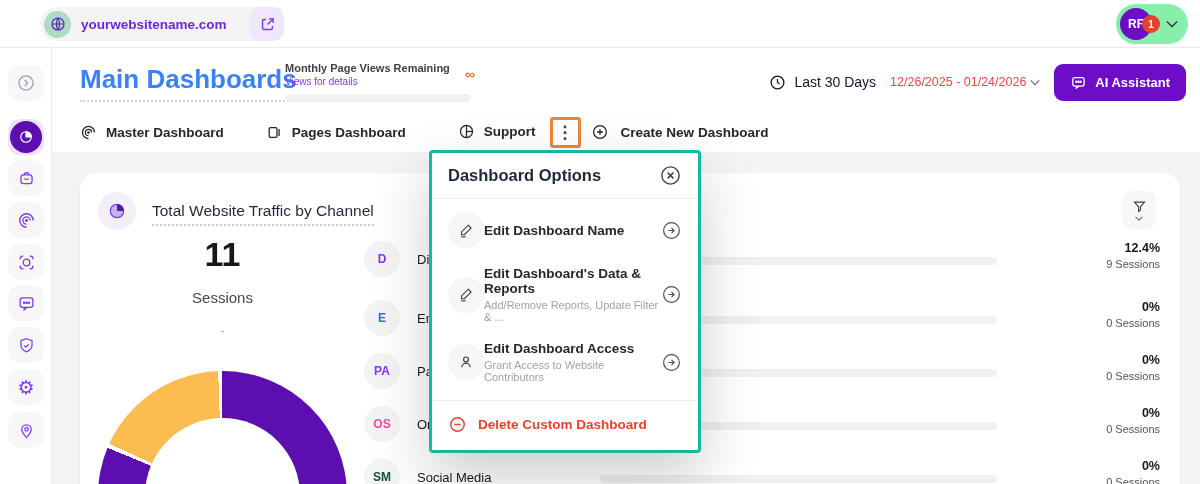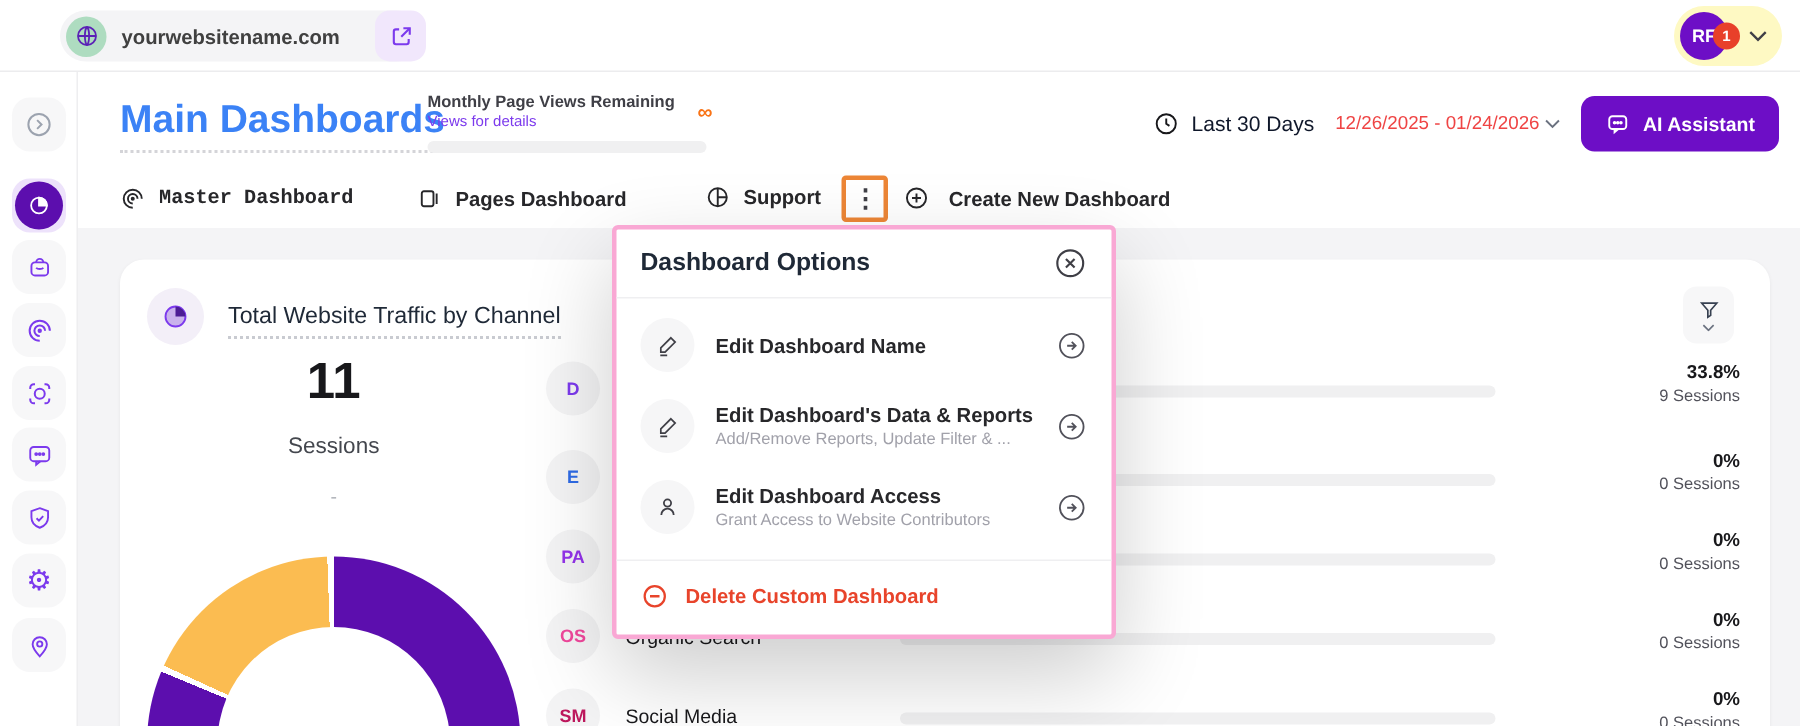--- a/index.html
+++ b/index.html
@@ -3,24 +3,24 @@
 <meta charset="utf-8">
 <style>
   * { margin:0; padding:0; box-sizing:border-box; }
   body { font-family:"Liberation Sans", sans-serif; }
   .stage { position:relative; width:1200px; height:484px; overflow:hidden; background:#fff; }
 
   
   .topbar { position:absolute; left:0; top:0; width:1200px; height:48px; background:#fff; border-bottom:1px solid #ECECEE; z-index:20; }
   .site-pill { position:absolute; left:40px; top:7px; height:34px; display:flex; align-items:center; background:#F4F4F6; border-radius:17px; padding:0 16px 0 4px; cursor:pointer; }
   .globe-wrap { width:27px; height:27px; border-radius:50%; background:#AEDCC0; display:flex; align-items:center; justify-content:center; margin-right:10px; }
-  .site-pill .site-name { font-size:13.5px; font-weight:bold; color:#404040; }
+  .site-pill .site-name { font-size:13.5px; font-weight:bold; color:#6d28d9; }
   .site-pill .chev { margin-left:26px; }
   .ext-btn { position:absolute; left:250px; top:7px; width:34px; height:34px; border-radius:10px; background:#F1E7FC; display:flex; align-items:center; justify-content:center; cursor:pointer; }
-  .avatar-pill { position:absolute; right:12px; top:4px; height:40px; display:flex; align-items:center; background:#fef9c3; border-radius:20px; padding:0 10px 0 4px; cursor:pointer; }
+  .avatar-pill { position:absolute; right:12px; top:4px; height:40px; display:flex; align-items:center; background:#86efac; border-radius:20px; padding:0 10px 0 4px; cursor:pointer; }
   .avatar-circle { position:relative; width:32px; height:32px; border-radius:50%; background:#6D0EC6; color:#fff; font-size:12px; font-weight:bold; display:flex; align-items:center; justify-content:center; }
   .notif-badge { position:absolute; right:-8px; top:7px; width:18px; height:18px; border-radius:50%; background:#E8402A; color:#fff; font-size:10px; font-weight:bold; display:flex; align-items:center; justify-content:center; }
   .avatar-pill .chev { margin-left:14px; }
 
   
   .sidebar { position:absolute; left:0; top:48px; width:52px; height:436px; background:#fff; border-right:1px solid #EEEEF0; z-index:15; }
   .sb-item { position:absolute; left:8px; width:36px; height:36px; border-radius:12px; background:#F7F7F8; display:flex; align-items:center; justify-content:center; cursor:pointer; }
   .sb-item.active { background:#EDE2FB; }
   .sb-item.active .inner-circle { width:32px; height:32px; border-radius:50%; background:#5C0EAE; display:flex; align-items:center; justify-content:center; }
   .gear-glyph { font-size:19px; color:#7C3AED; line-height:1; }
@@ -33,21 +33,21 @@
   .quota-bar { margin-top:7px; width:186px; height:8px; border-radius:4px; background:#F0F0F1; }
   .quota-inf { position:absolute; left:465px; top:66px; color:#F97316; font-weight:bold; font-size:14px; z-index:5; }
   .range-cluster { position:absolute; right:14px; top:62px; height:40px; display:flex; align-items:center; z-index:5; }
   .range-label { font-size:14px; font-weight:normal; color:#0f172a; margin:0 14px 0 8px; }
   .range-dates { font-size:12.5px; color:#ef4444; margin-right:4px; cursor:pointer; }
   .ai-btn { margin-left:14px; height:37px; background:#6D0EC6; border:none; border-radius:9px; color:#fff; font-size:13px; font-weight:bold; font-family:inherit; display:flex; align-items:center; gap:8px; padding:0 16px; cursor:pointer; }
 
   
   .tabs { position:absolute; left:80px; top:112px; height:40px; display:flex; align-items:center; z-index:5; }
   .tab { display:flex; align-items:center; gap:9px; font-size:13.5px; font-weight:bold; color:#27272A; cursor:pointer; height:40px; }
-  .tab-master { margin-right:42px;font-family:Liberation Mono, monospace; }
+  .tab-master { margin-right:42px; }
   .tab-pages  { margin-right:44px; }
   .tab-support{ padding:0 12px 0 8px; border-bottom:2px solid #9CA3AF; margin-right:2px; }
   .dots-box { width:31px; height:31px; border:3px solid #ED8636; border-radius:3px; display:flex; align-items:center; justify-content:center; cursor:pointer; margin-right:10px; }
   .dots-glyph { font-size:17px; font-weight:bold; color:#3F3F46; line-height:1; }
   .tab-create { gap:12px; }
 
   
   .main-bg { position:absolute; left:52px; top:152px; width:1148px; height:332px; background:#F4F4F6; }
   .card { position:absolute; left:80px; top:173px; width:1100px; height:400px; background:#fff; border-radius:16px; box-shadow:0 1px 3px rgba(16,24,40,.06); }
   .card-head-icon { position:absolute; left:18px; top:19px; width:38px; height:38px; border-radius:50%; background:#F3EFF8; display:flex; align-items:center; justify-content:center; }
@@ -65,26 +65,26 @@
   .channel-row { position:absolute; left:284px; width:796px; height:36px; }
   .ch-avatar { position:absolute; left:0; top:0; width:36px; height:36px; border-radius:50%; background:#F4F4F5; display:flex; align-items:center; justify-content:center; font-size:12px; font-weight:bold; }
   .ch-label { position:absolute; left:53px; top:11px; font-size:13px; color:#18181B; }
   .ch-track { position:absolute; left:236px; top:16px; width:397px; height:8px; border-radius:4px; background:#F0F0F1; }
   .ch-fill { height:8px; border-radius:4px; background:#5C0EAE; }
   .ch-stats { position:absolute; right:0; top:0; width:110px; text-align:right; }
   .ch-pct { font-size:12.5px; font-weight:bold; color:#18181B; }
   .ch-sess { font-size:11px; color:#52525B; margin-top:3px; }
 
   
-  .popup { position:absolute; left:408px; top:150px; width:336px; background:#fff; border:3px solid #f9a8d4; border-radius:4px; box-shadow:0 24px 60px rgba(0,0,0,.20); z-index:50; }
+  .popup { position:absolute; left:429px; top:150px; width:272px; background:#fff; border:3px solid #14b8a6; border-radius:4px; box-shadow:0 24px 60px rgba(0,0,0,.20); z-index:50; }
   .popup-head { height:46px; display:flex; align-items:center; justify-content:space-between; padding:0 16px; border-bottom:1px solid #EFEFF1; }
   .popup-title { font-size:16.5px; font-weight:bold; color:#1F2937; }
   .popup-close { width:24px; height:24px; cursor:pointer; display:flex; align-items:center; justify-content:center; }
   .popup-items { padding:4px 16px; }
-  .p-item { display:flex; align-items:center; gap:14px; padding:9px 0; cursor:pointer; }
+  .p-item { display:flex; align-items:center; padding:9px 0; cursor:pointer; }
   .pi-icon { flex:0 0 36px; width:36px; height:36px; border-radius:50%; background:#F6F6F7; display:flex; align-items:center; justify-content:center; }
   .pi-title { font-size:13.5px; font-weight:bold; color:#27272A; }
   .pi-sub { font-size:11px; color:#A1A1AA; margin-top:3px; }
   .pi-sub:empty { display:none; }
   .pi-arrow { margin-left:auto; }
   .popup-div { height:1px; background:#EFEFF1; margin:4px 0 0; }
   .delete-row { display:flex; align-items:center; gap:11px; padding:14px 16px 16px; cursor:pointer; }
   .delete-label { font-size:13.5px; font-weight:bold; color:#E8442B; }
 
   svg { display:block; }
@@ -322,21 +322,21 @@
     <div class="donut" style="background: conic-gradient(rgb(92, 14, 174) 0deg, rgb(92, 14, 174) 292.545deg, rgb(255, 255, 255) 292.545deg, rgb(255, 255, 255) 294.545deg, rgb(251, 188, 81) 294.545deg, rgb(251, 188, 81) 358deg, rgb(255, 255, 255) 358deg, rgb(255, 255, 255) 360deg);"></div>
     <div class="donut-hole"></div>
 
     <div class="channel-row" style="top:68px">
       <span class="ch-avatar">
           <span style="color: rgb(124, 58, 237);">D</span>
         </span>
       <span class="ch-label">Direct</span>
       <span class="ch-track"><span class="ch-fill" style="width: 82%; background: rgb(92, 14, 174);"></span></span>
       <span class="ch-stats">
-        <div class="ch-pct">33.8%</div>
+        <div class="ch-pct">12.4%</div>
         <div class="ch-sess">9 Sessions</div>
       </span>
     </div>
     <div class="channel-row" style="top:127px">
       <span class="ch-avatar">
           <span style="color: rgb(46, 107, 230);">E</span>
         </span>
       <span class="ch-label">Email</span>
       <span class="ch-track"></span>
       <span class="ch-stats">
@@ -361,21 +361,21 @@
         </span>
       <span class="ch-label">Organic Search</span>
       <span class="ch-track"></span>
       <span class="ch-stats">
         <div class="ch-pct">0%</div>
         <div class="ch-sess">0 Sessions</div>
       </span>
     </div>
     <div class="channel-row" style="top:286px">
       <span class="ch-avatar">
-          <span style="color: #be185d;">SM</span>
+          <span style="color: #14532d;">SM</span>
         </span>
       <span class="ch-label">Social Media</span>
       <span class="ch-track"></span>
       <span class="ch-stats">
         <div class="ch-pct">0%</div>
         <div class="ch-sess">0 Sessions</div>
       </span>
     </div>
   </div>
 

